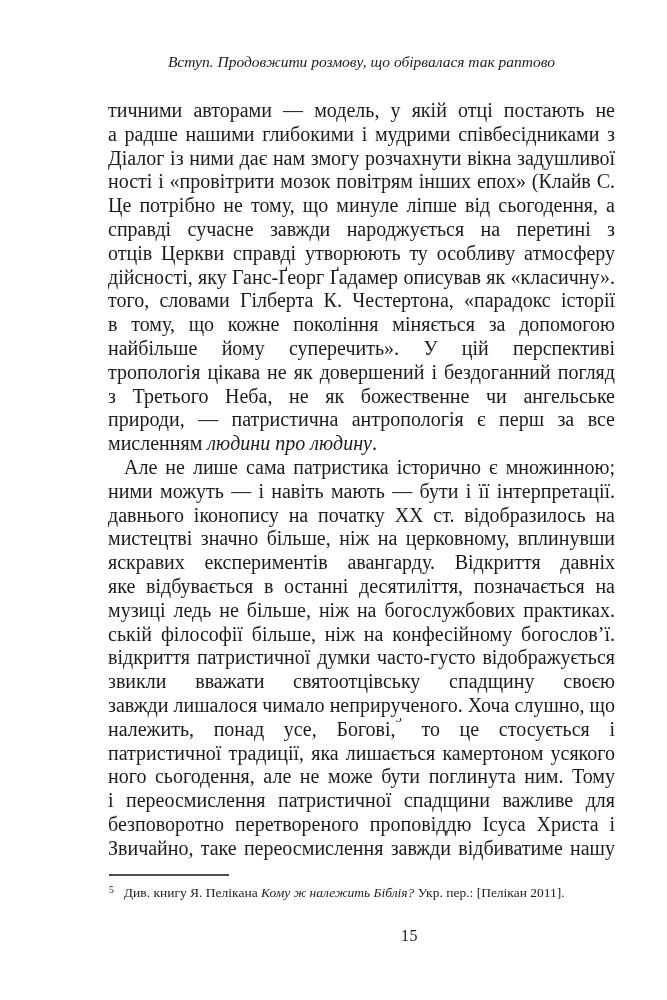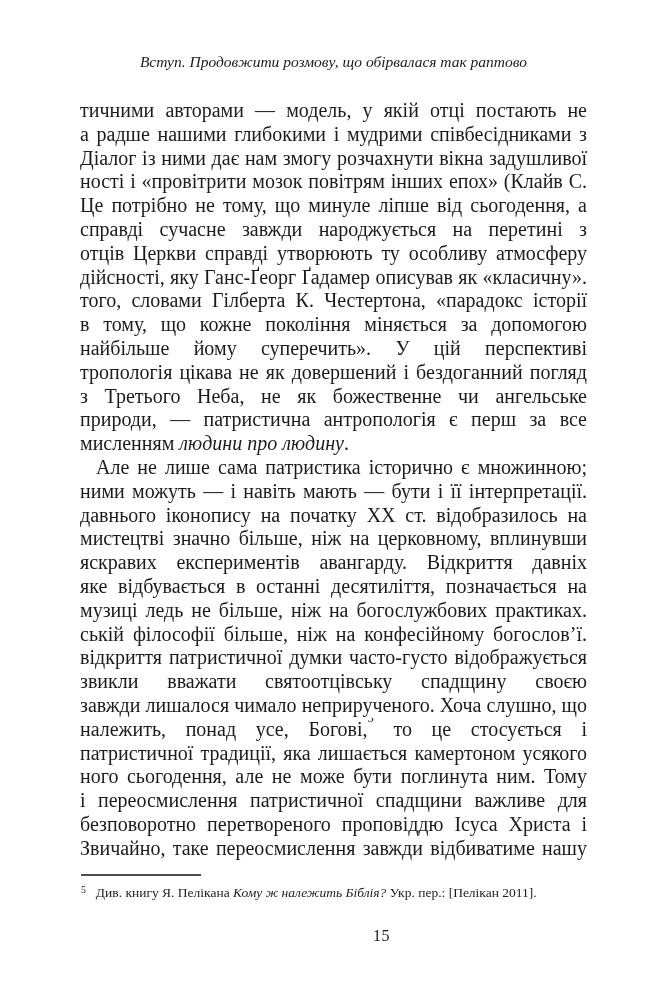--- a/index.html
+++ b/index.html
@@ -4,20 +4,21 @@
 <style>
   html, body { margin: 0; padding: 0; background: #ffffff; }
   .page {
     position: relative;
     width: 588px;
     height: 1000px;
     background: var(--paper, #ffffff);
     color: var(--ink, #1b1b1b);
     font-family: "Liberation Serif", "DejaVu Serif", serif;
     overflow: hidden;
+    margin-left: 28px;
   }
   .running-title {
     position: absolute;
     top: 52px;
     left: 80px;
     width: 507px;
     text-align: center;
     font-style: italic;
     font-size: 15.5px;
     line-height: 20px;

